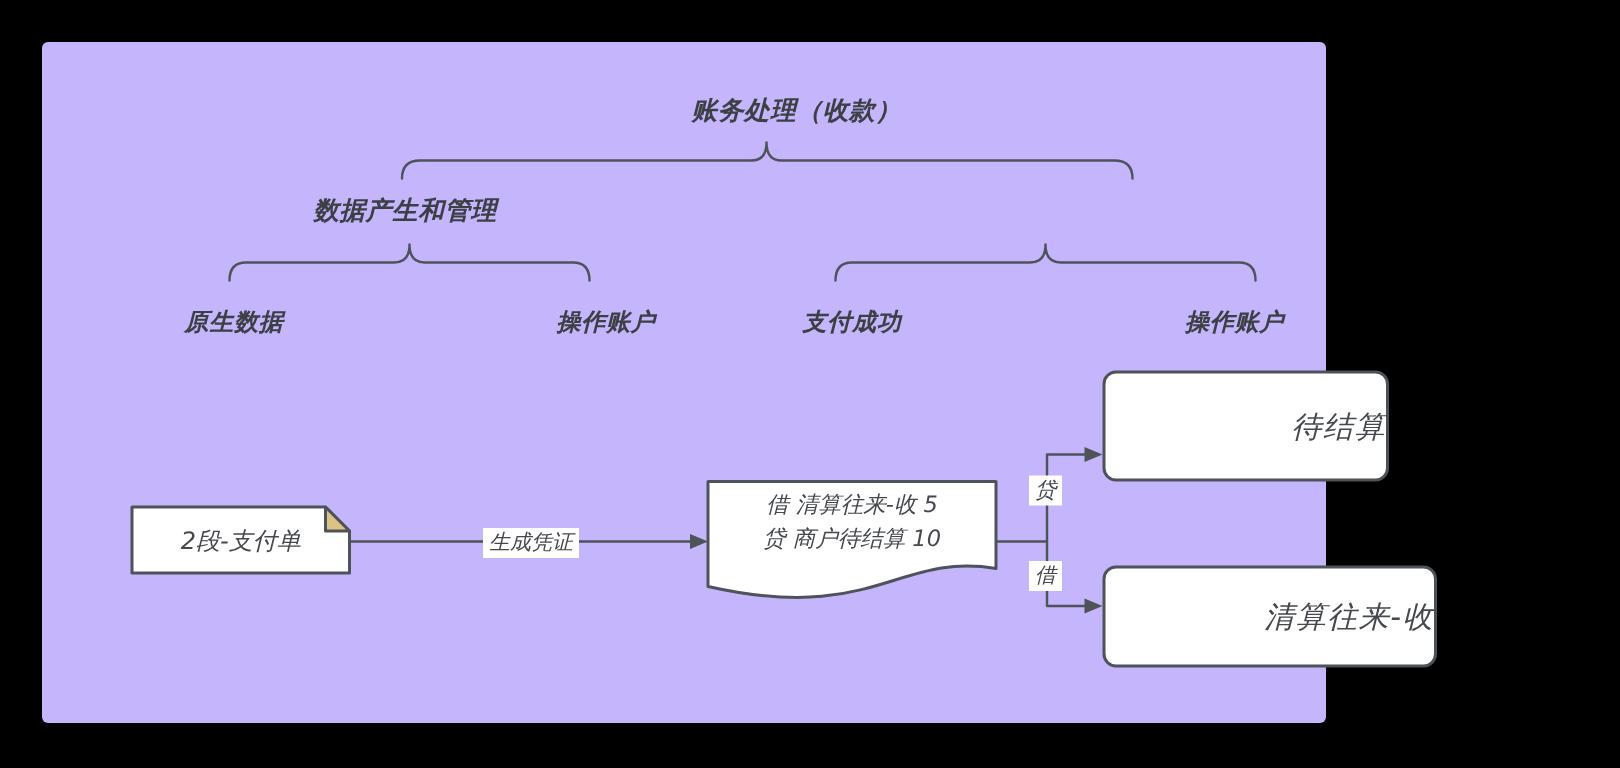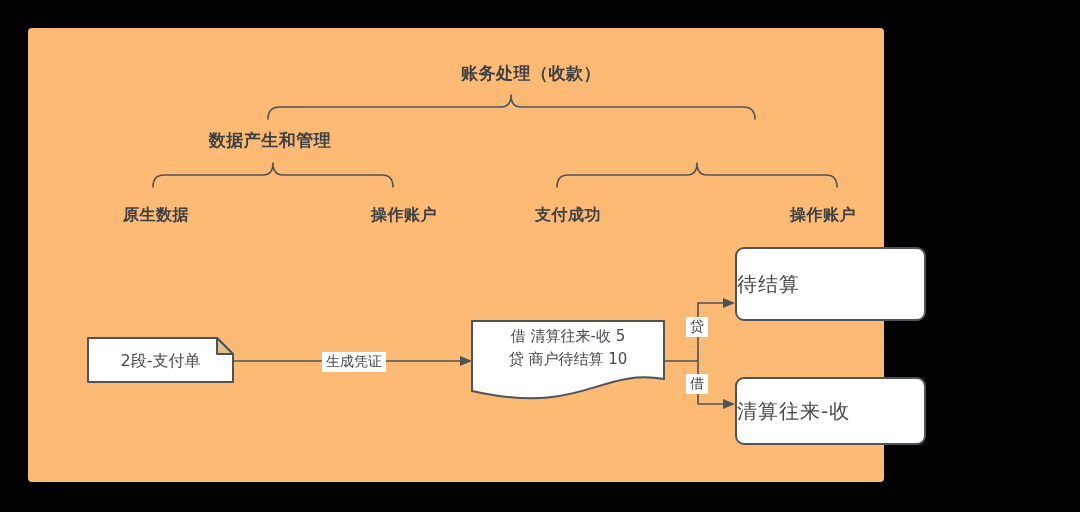--- a/index.html
+++ b/index.html
@@ -3,39 +3,39 @@
 <meta charset="utf-8">
 <style>
   html,body{margin:0;padding:0;}
   body{
     width:1080px;height:512px;position:relative;
     background:#000000;overflow:hidden;
     font-family:"DejaVu Sans","Liberation Sans",sans-serif;
   }
   .panel{
     position:absolute;left:28px;top:28px;width:856px;height:454px;
-    background:#fdba74;border-radius:4px;
+    background:#c4b5fd;border-radius:4px;font-style:italic;
   }
   .layer{position:absolute;left:0;top:0;width:1024px;height:454px;}
   .lbl{
     position:absolute;color:#3c4045;white-space:nowrap;
     display:flex;align-items:center;justify-content:center;
   }
   .hdr{font-weight:700;font-size:17px;letter-spacing:0.5px;}
   .leaf{font-weight:700;font-size:16px;letter-spacing:0.5px;}
   .nodetext{color:#45484d;font-weight:400;}
   .edge-lbl{
     position:absolute;background:#ffffff;color:#45484d;
     font-size:14px;padding:1px 4px;white-space:nowrap;
     display:flex;align-items:center;justify-content:center;
   }
   .box{
     position:absolute;background:#ffffff;
     border:2px solid #4d5359;border-radius:9px;
-    display:flex;align-items:center;justify-content:flex-start;
+    display:flex;align-items:center;justify-content:flex-end;
     font-size:20px;color:#45484d;letter-spacing:1px;
   }
   .notetext,.doctext{
     position:absolute;display:flex;flex-direction:column;
     align-items:center;justify-content:center;text-align:center;
   }
   .notetext{left:60px;top:310px;width:145px;height:44px;font-size:16px;line-height:21px;}
   .doctext{left:444px;top:296px;width:192px;height:48px;font-size:15px;line-height:23px;}
   svg path, svg polyline{stroke-linejoin:round;}
 </style>
@@ -86,17 +86,17 @@
     <span>借 清算往来-收 5</span>
     <span>贷 商户待结算 10</span>
   </div>
 
   <div class="edge-lbl" style="left:658px;top:289px;">贷</div>
   <div class="edge-lbl" style="left:658px;top:346px;">借</div>
 
   <div class="box" style="left:707px;top:219px;width:187px;height:70px;">
     <span>待结算</span>
   </div>
-  <div class="box" style="left:707px;top:349px;width:187px;height:64px;">
+  <div class="box" style="left:707px;top:349px;width:187px;height:64px;padding-left:32px;">
     <span>清算往来-收</span>
   </div>
 
 </div>
 
 </body></html>

